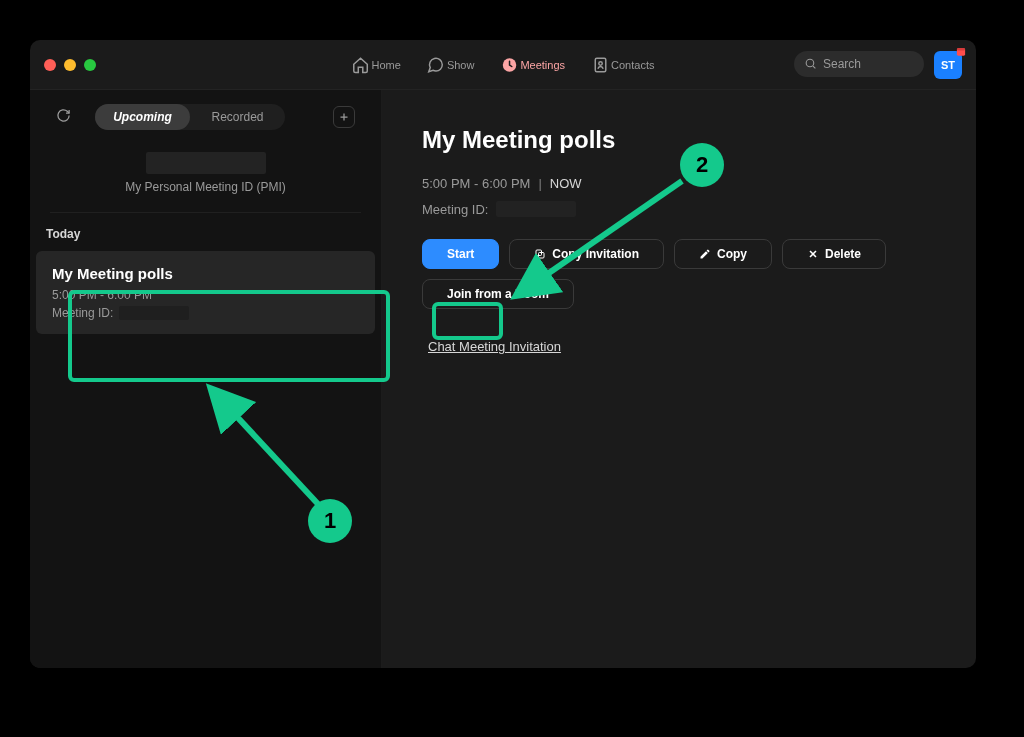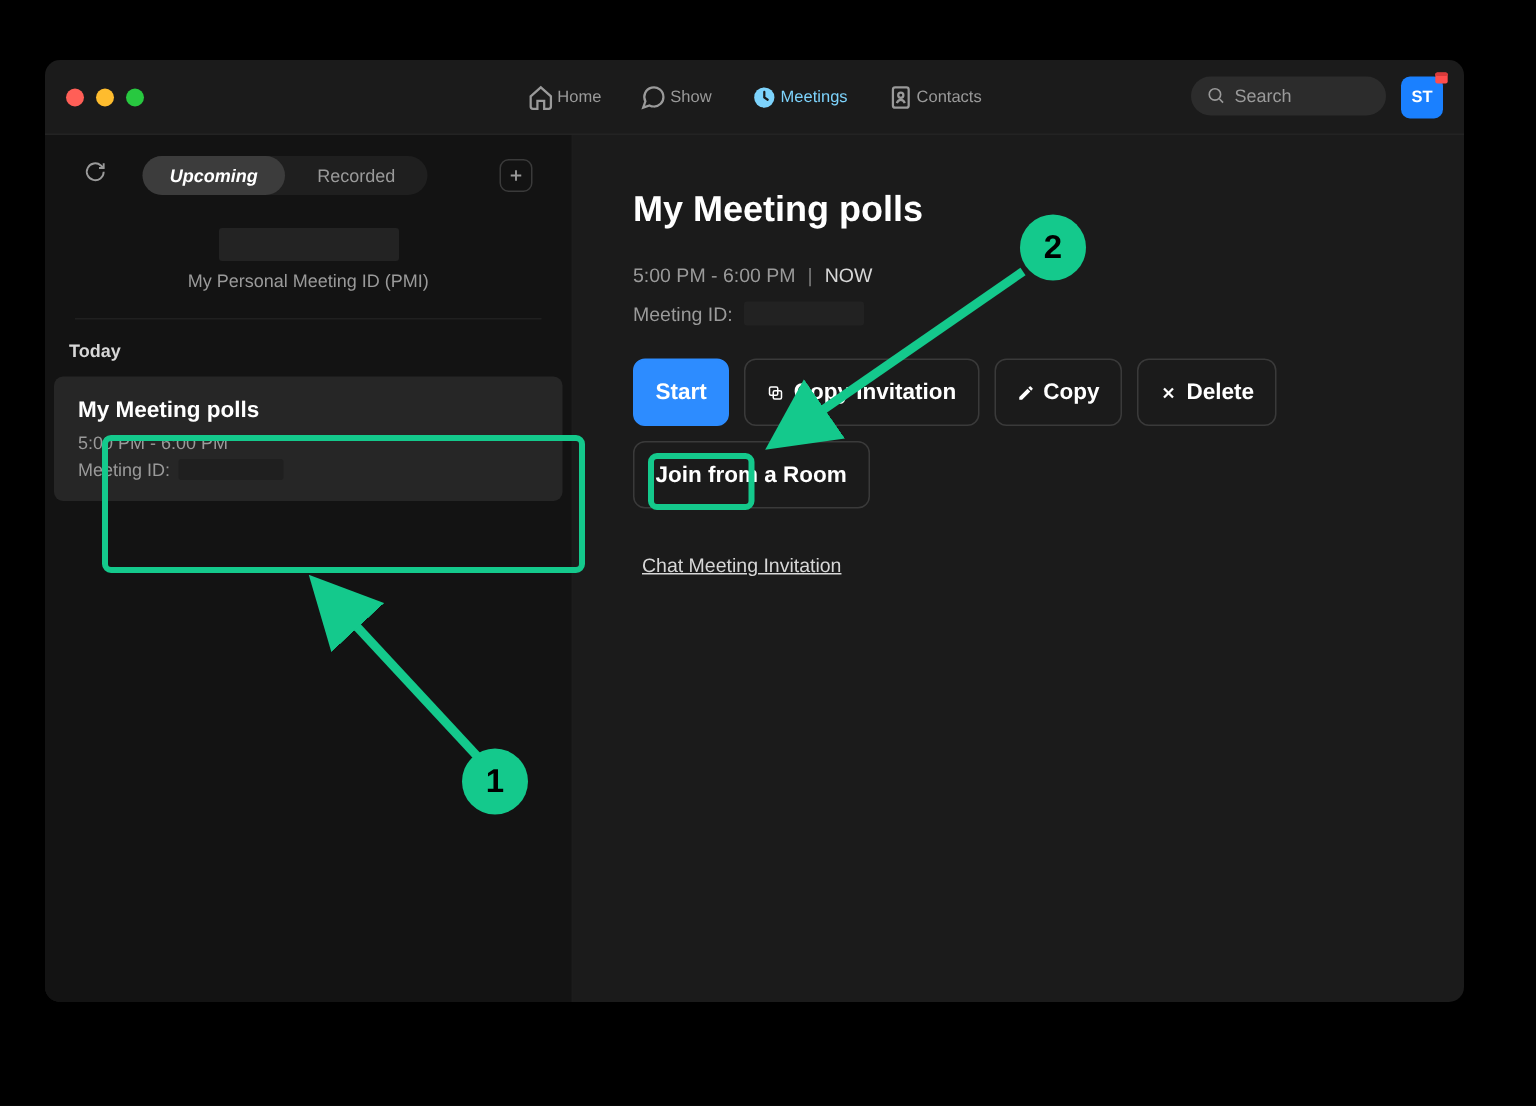--- a/index.html
+++ b/index.html
@@ -24,21 +24,21 @@
   .window{position:absolute;left:30px;top:40px;width:946px;height:628px;background:var(--bg-win);border-radius:10px;overflow:hidden;box-shadow:0 20px 60px rgba(0,0,0,.6);}
   
   .topbar{height:50px;border-bottom:1px solid rgba(255,255,255,.04);display:flex;align-items:center;}
   .traffic{display:flex;gap:8px;margin-left:14px;}
   .dot{width:12px;height:12px;border-radius:50%;}
   .dot.red{background:#ff5f57;}
   .dot.yel{background:#febc2e;}
   .dot.grn{background:#28c840;}
   .nav{position:absolute;left:50%;transform:translateX(-50%);display:flex;align-items:flex-start;gap:26px;}
   .nav-item{display:flex;align-items:center;gap:2px;color:var(--text-dim);cursor:pointer;}
-  .nav-item.active{color:#7dd3fc;}
+  .nav-item.active{color:#fca5a5;}
   .nav-ico{width:18px;height:18px;display:flex;align-items:center;justify-content:center;}
   .nav-lbl{font-size:11px;}
   .right-tools{margin-left:auto;display:flex;gap:10px;margin-right:14px;}
   .search{background:var(--search);height:26px;width:130px;border-radius:13px;display:flex;align-items:center;padding:0 10px;color:var(--text-dim);}
   .search svg{flex:0 0 auto;margin-right:6px;}
   .search-text{font-size:12px;color:var(--text-dim);}
   .avatar{position:relative;width:28px;height:28px;border-radius:6px;background:var(--avatar);color:#fff;display:flex;align-items:center;justify-content:center;font-size:11px;font-weight:600;}
   .avatar .badge{position:absolute;top:-5px;right:-5px;width:12px;height:11px;}
   
   .body{position:absolute;top:50px;bottom:0;left:0;right:0;display:flex;}
@@ -62,21 +62,21 @@
   .redact-sm{background:#1f1f1f;height:14px;width:70px;border-radius:2px;}
   
   .main{flex:1;padding:36px 40px;}
   .m-title{font-size:24px;font-weight:700;color:#fff;}
   .m-sub{margin-top:22px;font-size:13px;color:var(--text-dim);display:flex;align-items:center;}
   .sep{margin:0 8px;color:var(--text-dim2);}
   .now{color:var(--text);}
   .m-id{margin-top:10px;font-size:13px;color:var(--text-dim);display:flex;align-items:center;gap:8px;}
   .m-id .redact-sm{background:#222;width:80px;height:16px;}
   .btn-row{margin-top:22px;display:flex;gap:10px;flex-wrap:wrap;}
-  .btn{height:45px;border-radius:8px;border:1px solid var(--border);background:transparent;color:#fff;font-size:15px;font-weight:600;padding:0 14px;display:inline-flex;align-items:center;gap:6px;cursor:pointer;}
+  .btn{height:30px;border-radius:8px;border:1px solid var(--border);background:transparent;color:#fff;font-size:12px;font-weight:600;padding:0 24px;display:inline-flex;align-items:center;gap:6px;cursor:pointer;}
   .btn.primary{background:var(--accent);border-color:var(--accent);}
   .btn svg{width:12px;height:12px;}
   .show-link{margin-top:30px;font-size:13px;color:var(--text);text-decoration:underline;cursor:pointer;margin-left:6px;display:inline-block;}
   
   .overlay{position:absolute;inset:0;pointer-events:none;}
   .hl-box{position:absolute;border:4px solid var(--hl);border-radius:6px;}
   .num-badge{position:absolute;width:44px;height:44px;border-radius:50%;background:var(--hl);color:#000;display:flex;align-items:center;justify-content:center;font-size:22px;font-weight:800;}
   .arrow-svg{position:absolute;overflow:visible;}
 </style>
 </head>

